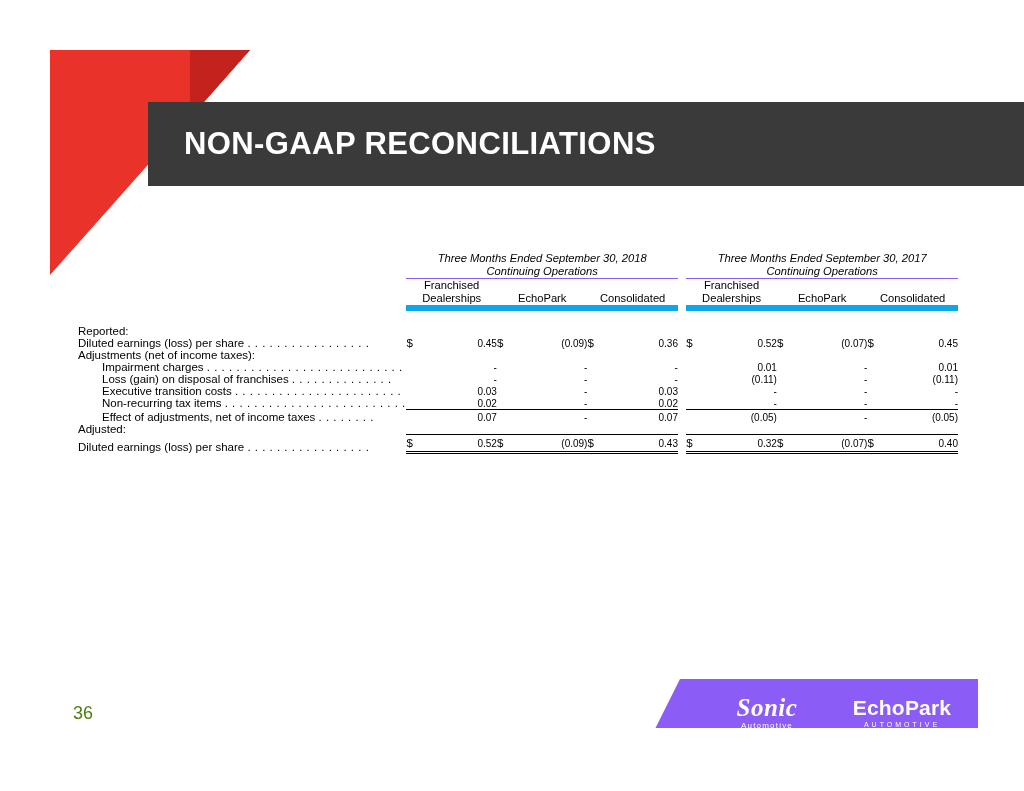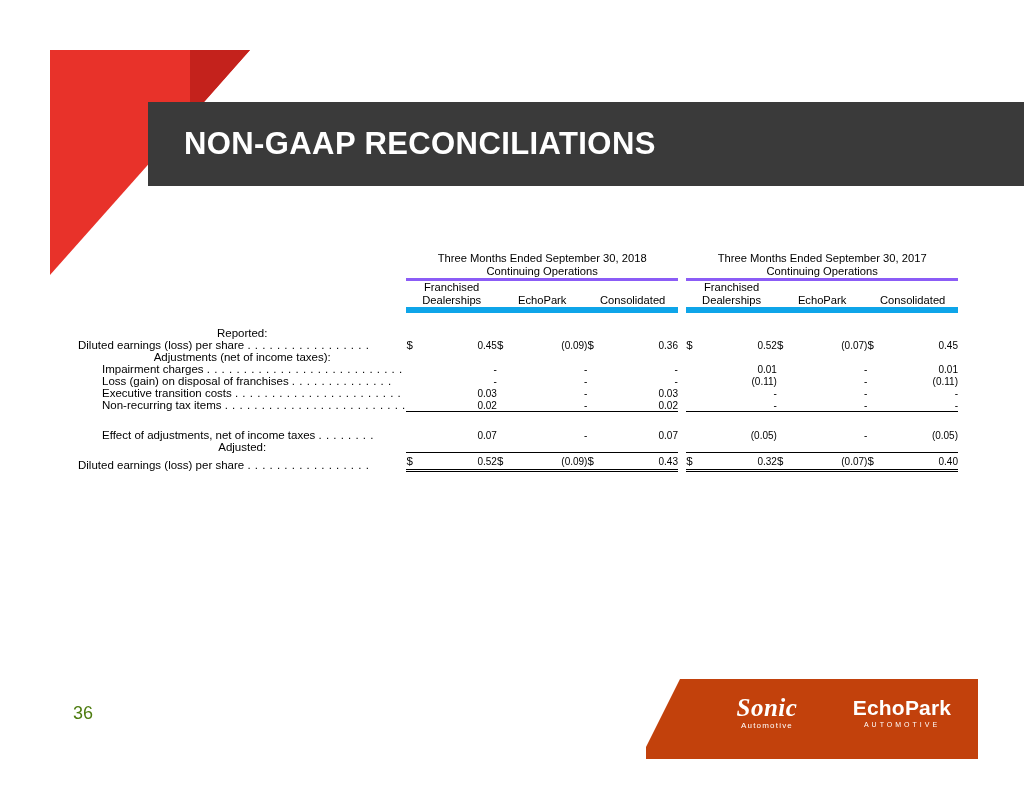--- a/index.html
+++ b/index.html
@@ -83,37 +83,36 @@
   col.c-num     { width: 68px; }
   col.c-gap     { width: 8px; }
 
   .grp-head {
     text-align: center;
     font-weight: bold;
     font-size: 11.2px;
     line-height: 13px;
     padding-bottom: 4px;
   }
-  .grp-rule { border-bottom: 3px solid #8b5cf6; }
+  .grp-rule { border-bottom: 1px solid #8b5cf6; font-style: italic; }
   .sub-head {
     text-align: center;
     font-weight: bold;
     font-size: 11.2px;
     line-height: 13px;
     padding-bottom: 3px;
   }
   .sub-rule-cell { border-bottom: 6px solid #0ea5e9; }
   .spacer-row td { height: 14px; }
 
   .sect-label {
     font-weight: bold;
     font-size: 11.5px;
     padding-top: 4px;
     padding-bottom: 1px;
-    text-align: center;
   }
   .row-label {
     font-size: 11.5px;
     padding-left: 12px;
     padding-top: 1.5px;
     padding-bottom: 1.5px;
     white-space: nowrap;
     overflow: hidden;
     margin-top: 47px;
   }
@@ -128,43 +127,43 @@
     padding-bottom: 1.5px;
   }
   .num {
     text-align: right;
     font-size: 10px;
     padding-right: 6px;
     padding-top: 1.5px;
     padding-bottom: 1.5px;
     white-space: nowrap;
   }
-  .topline .num, .topline .cur { border-top: 1px solid #000; padding-top: 18px; }
+  .topline .num, .topline .cur { border-top: 1px solid #000; padding-top: 2px; }
   .dbl .num, .dbl .cur {
     border-top: 1px solid #000;
     border-bottom: 3px double #000;
     padding-top: 2px;
     padding-bottom: 2px;
   }
 
   
   .page-num {
     position: absolute;
     left: 73px;
     top: 703px;
     font-size: 18px;
     color: #4d7c0f;
   }
   .footer-bar {
     position: absolute;
     left: 646px;
     top: 679px;
     width: 332px;
-    height: 80px;
-    background: #c2410c;
+    height: 49px;
+    background: #8b5cf6;
     overflow: hidden;
   }
   .footer-bar .notch {
     position: absolute;
     left: 0; top: 0;
     width: 0; height: 0;
     border-left: 34px solid #ffffff;
     border-bottom: 68px solid transparent;
   }
   .logo-sonic {

